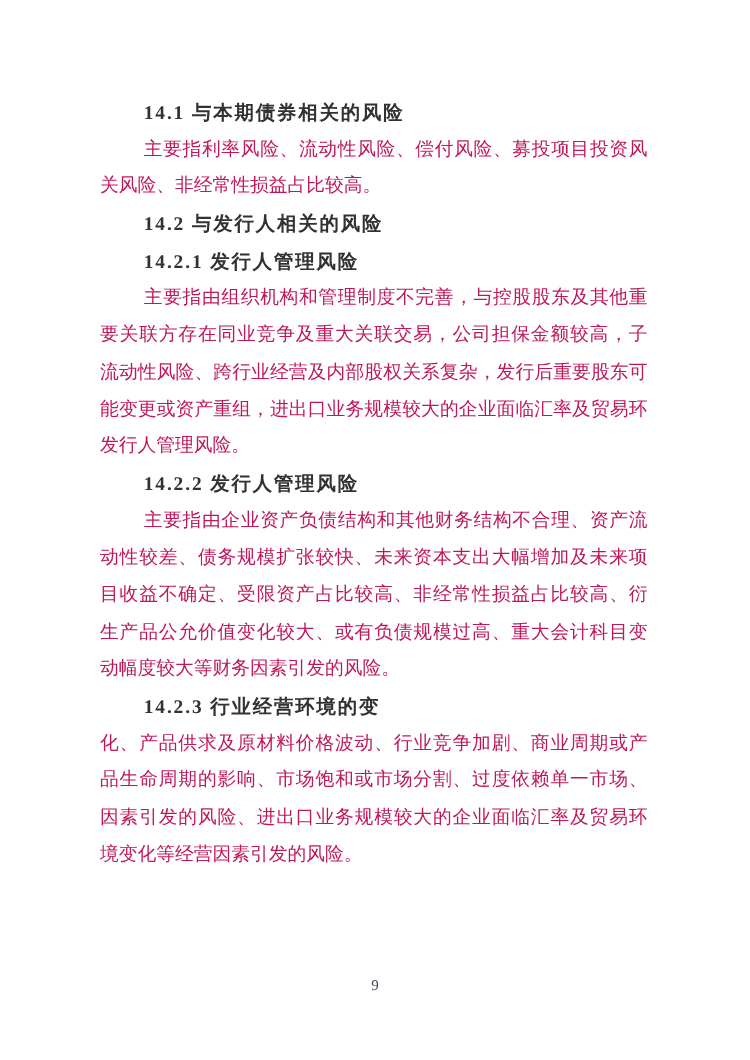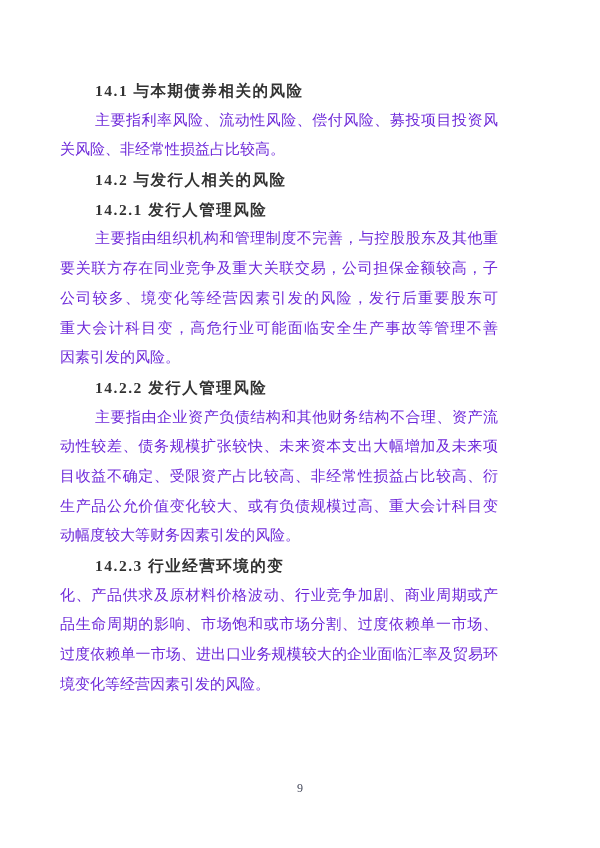--- a/index.html
+++ b/index.html
@@ -10,29 +10,29 @@
   .sheet {
     position: relative;
     width: 600px;
     height: 848px;
     background: #ffffff;
     overflow: hidden;
     font-family: "Liberation Serif", "DejaVu Serif", serif;
   }
   .content {
     position: absolute;
-    left: 60px;
+    left: 80px;
     top: 76px;
     width: 438px;
   }
   .line {
     font-size: 15px;
     line-height: 29.7px;
     height: 29.7px;
-    color: #6d28d9;
+    color: #be185d;
     white-space: normal;
     overflow: visible;
   }
   .just {
     text-align: justify;
     text-align-last: justify;
   }
   .indent {
     text-indent: 35px;
   }
@@ -65,35 +65,35 @@
     <div class="line heading">14.1 与本期债券相关的风险</div>
 
     <div class="line indent just">主要指利率风险、流动性风险、偿付风险、募投项目投资风</div>
     <div class="line">关风险、非经常性损益占比较高。</div>
 
     <div class="line heading">14.2 与发行人相关的风险</div>
     <div class="line heading">14.2.1 发行人管理风险</div>
 
     <div class="line indent just">主要指由组织机构和管理制度不完善，与控股股东及其他重</div>
     <div class="line just">要关联方存在同业竞争及重大关联交易，公司担保金额较高，子</div>
-    <div class="line just">公司较多、境变化等经营因素引发的风险，发行后重要股东可</div>
-    <div class="line just">重大会计科目变，高危行业可能面临安全生产事故等管理不善</div>
-    <div class="line">因素引发的风险。</div>
+    <div class="line just">流动性风险、跨行业经营及内部股权关系复杂，发行后重要股东可</div>
+    <div class="line just">能变更或资产重组，进出口业务规模较大的企业面临汇率及贸易环</div>
+    <div class="line">发行人管理风险。</div>
 
     <div class="line heading">14.2.2 发行人管理风险</div>
 
     <div class="line indent just">主要指由企业资产负债结构和其他财务结构不合理、资产流</div>
     <div class="line just">动性较差、债务规模扩张较快、未来资本支出大幅增加及未来项</div>
     <div class="line just">目收益不确定、受限资产占比较高、非经常性损益占比较高、衍</div>
     <div class="line just">生产品公允价值变化较大、或有负债规模过高、重大会计科目变</div>
     <div class="line">动幅度较大等财务因素引发的风险。</div>
 
     <div class="line heading">14.2.3 行业经营环境的变</div>
 
     <div class="line just">化、产品供求及原材料价格波动、行业竞争加剧、商业周期或产</div>
     <div class="line just">品生命周期的影响、市场饱和或市场分割、过度依赖单一市场、</div>
-    <div class="line just">过度依赖单一市场、进出口业务规模较大的企业面临汇率及贸易环</div>
+    <div class="line just">因素引发的风险、进出口业务规模较大的企业面临汇率及贸易环</div>
     <div class="line">境变化等经营因素引发的风险。</div>
 
   </div>
 
   <div class="pageno">9</div>
 </div>
 
 </body></html>

